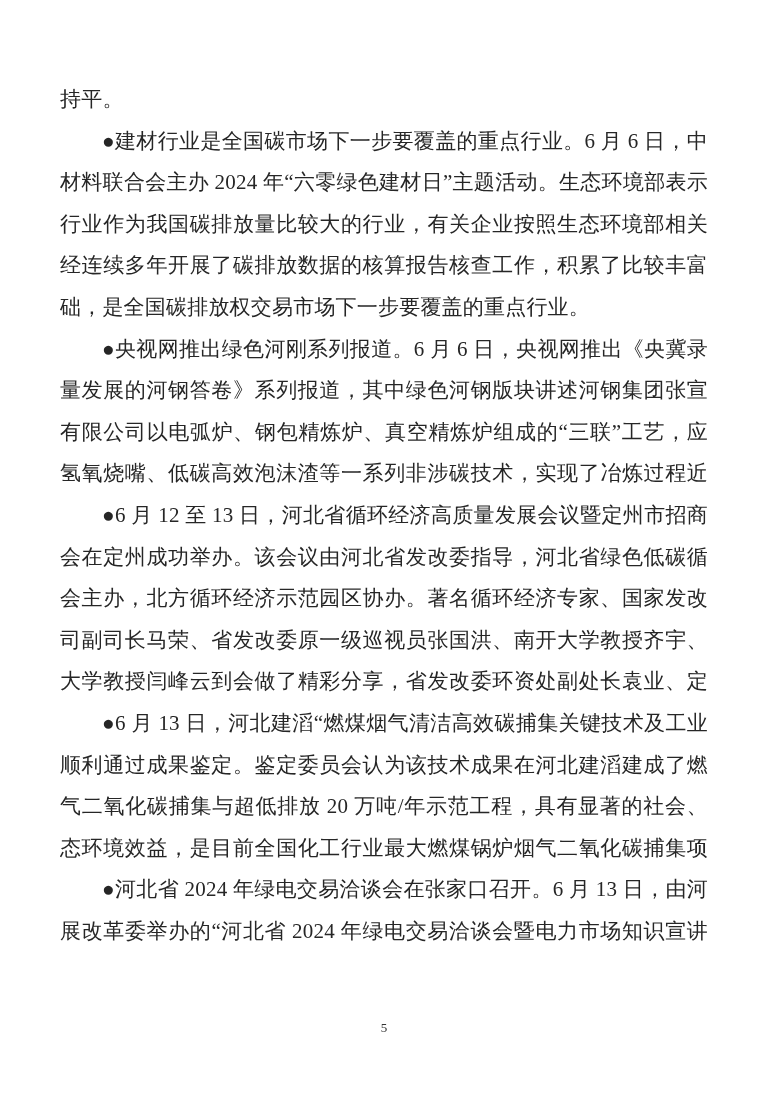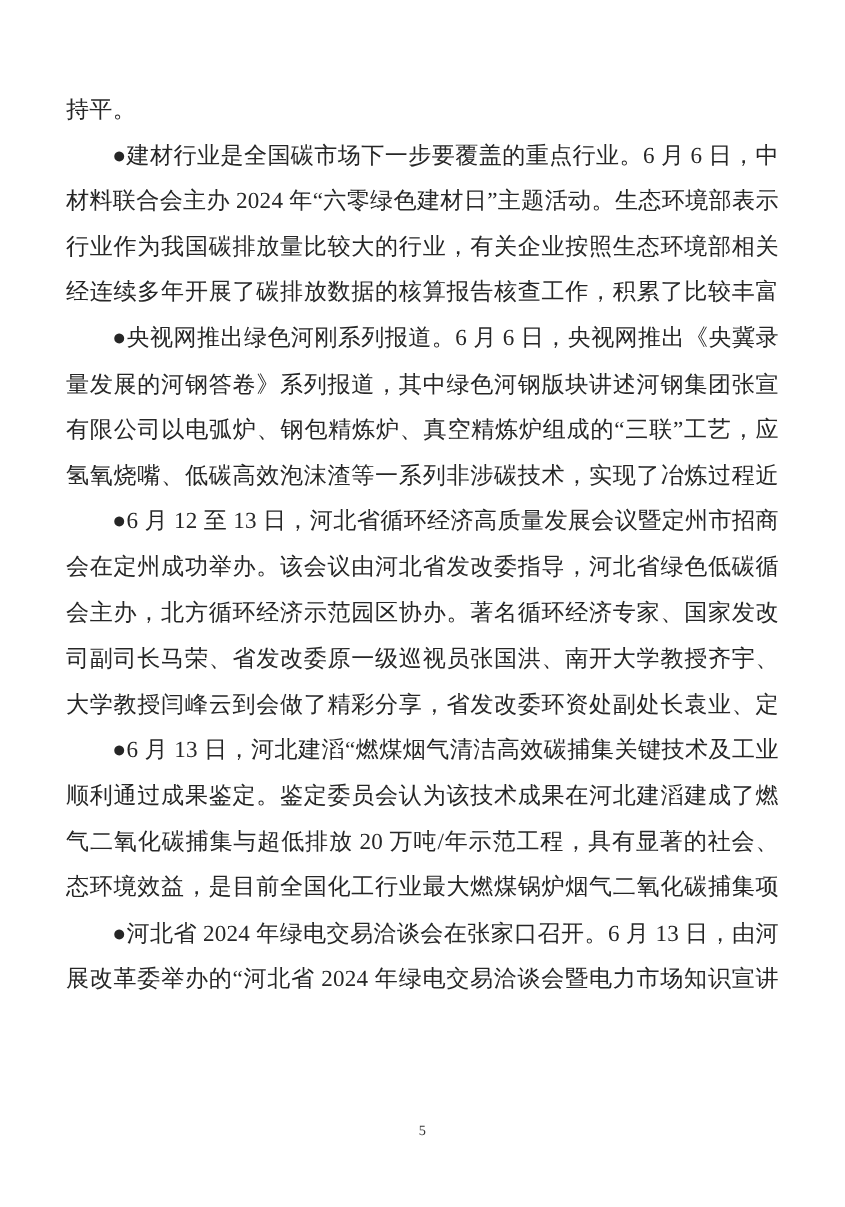--- a/index.html
+++ b/index.html
@@ -52,20 +52,21 @@
 </head>
 <body>
 
 <div class="page">
   <div class="text-block">
     <div class="line end">持平。</div>
     <div class="line bullet">●建材行业是全国碳市场下一步要覆盖的重点行业。6 月 6 日，中国建筑</div>
     <div class="line">材料联合会主办 2024 年“六零绿色建材日”主题活动。生态环境部表示建材</div>
     <div class="line">行业作为我国碳排放量比较大的行业，有关企业按照生态环境部相关要求，已</div>
     <div class="line">经连续多年开展了碳排放数据的核算报告核查工作，积累了比较丰富的数据基</div>
+    <div class="line end">础，是全国碳排放权交易市场下一步要覆盖的重点行业。</div>
     <div class="line bullet">●央视网推出绿色河刚系列报道。6 月 6 日，央视网推出《央冀录·高质</div>
     <div class="line">量发展的河钢答卷》系列报道，其中绿色河钢版块讲述河钢集团张宣高科科技</div>
     <div class="line">有限公司以电弧炉、钢包精炼炉、真空精炼炉组成的“三联”工艺，应用无碳</div>
     <div class="line">氢氧烧嘴、低碳高效泡沫渣等一系列非涉碳技术，实现了冶炼过程近零碳排。</div>
     <div class="line bullet">●6 月 12 至 13 日，河北省循环经济高质量发展会议暨定州市招商签约大</div>
     <div class="line">会在定州成功举办。该会议由河北省发改委指导，河北省绿色低碳循环发展协</div>
     <div class="line">会主办，北方循环经济示范园区协办。著名循环经济专家、国家发改委原环资</div>
     <div class="line">司副司长马荣、省发改委原一级巡视员张国洪、南开大学教授齐宇、兰州理工</div>
     <div class="line">大学教授闫峰云到会做了精彩分享，省发改委环资处副处长袁业、定州市委书</div>
     <div class="line bullet">●6 月 13 日，河北建滔“燃煤烟气清洁高效碳捕集关键技术及工业应用”</div>

